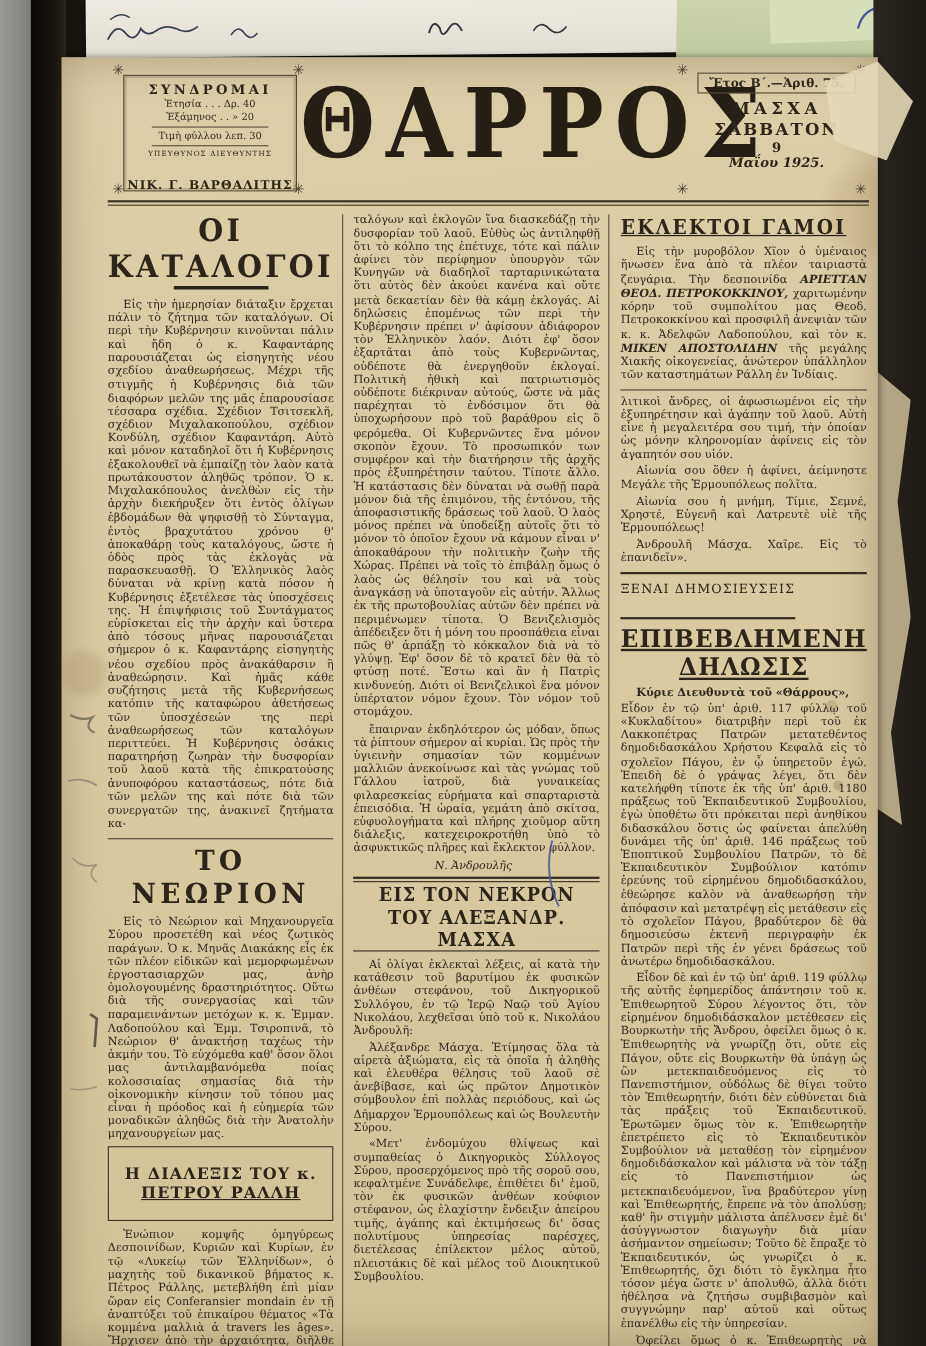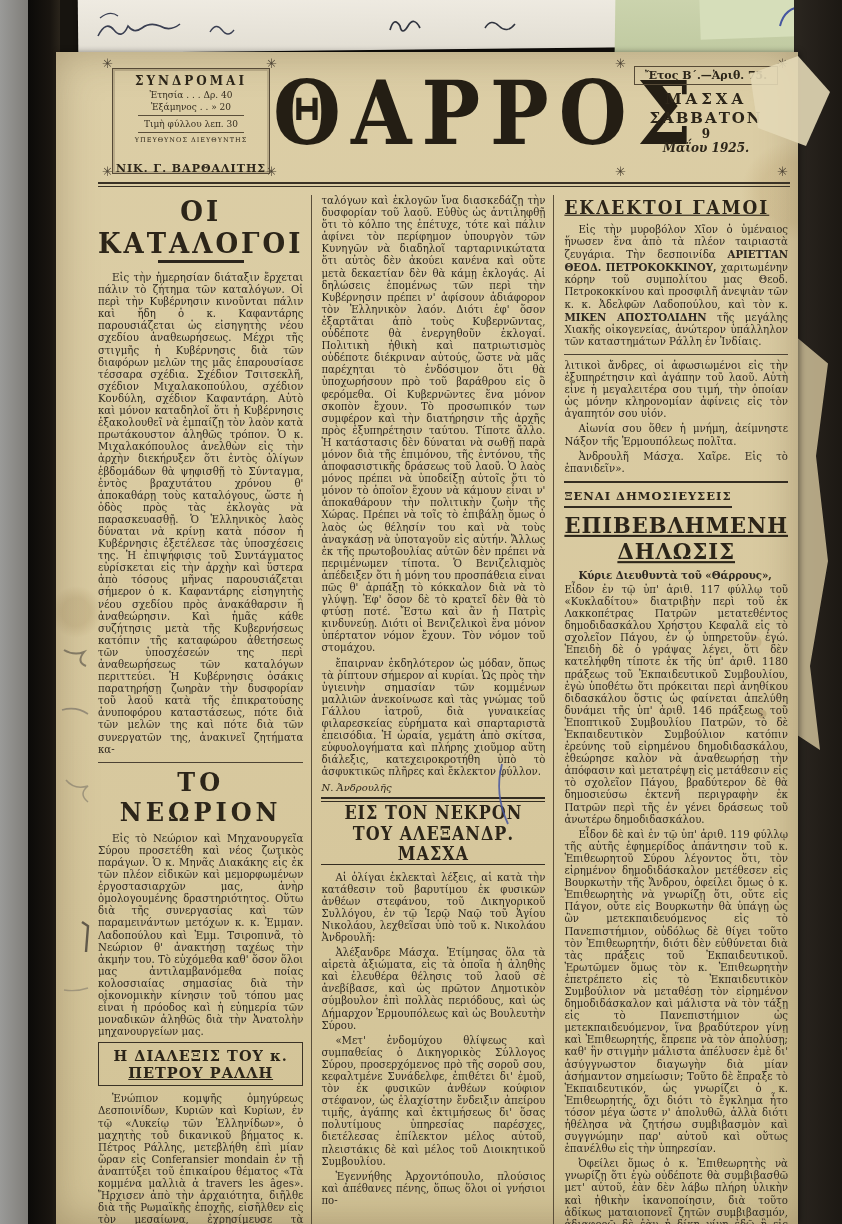--- a/index.html
+++ b/index.html
@@ -72,38 +72,38 @@
   .col p.noindent{text-indent:0;}
 
   .h-big{font-size:26px;font-weight:bold;text-align:center;letter-spacing:3px;
          transform:scaleY(1.08);margin:2px 0 0;}
   .h-underline{width:86px;height:2px;background:#2b251c;border-bottom:1px solid #2b251c;
                margin:3px auto 9px;}
   .divider{border-top:1px solid #4c4234;margin:6px 0 5px;}
   .h-mid{font-size:24px;font-weight:bold;text-align:center;letter-spacing:4px;margin:2px 0 7px;
          transform:scaleY(1.05);}
   .box-head{border:1.5px solid #3a3226;text-align:center;font-weight:bold;font-size:14.5px;
-            letter-spacing:1px;padding:4px 2px;margin:4px 0 7px;}
+            letter-spacing:1px;padding:16px 2px;margin:4px 0 7px;}
   .box-head .u{text-decoration:underline;}
-  .sig-right{text-align:left;font-size:10px;font-style:italic;margin:1px 6px 4px 0;}
+  .sig-right{text-align:center;font-size:10px;font-style:italic;margin:1px 6px 4px 0;}
   .rule-heavy{border-top:2px solid #332c21;border-bottom:1px solid #332c21;height:2px;margin:2px 0 2px;}
   .h-nekron{font-size:16px;font-weight:bold;text-align:center;letter-spacing:1px;
             margin:3px 0 2px;transform:scaleY(1.1);}
   .rule-thin{border-top:1.5px solid #332c21;margin:2px 0 7px;}
 
   .h-gamoi{font-size:17px;font-weight:bold;letter-spacing:2px;text-decoration:underline;
            margin:2px 0 7px;transform:scaleY(1.1);}
   .sec-bar{border-top:2.5px solid #332c21;margin-top:6px;padding-top:2px;}
-  .sec-bar span{display:inline-block;font-size:11.5px;font-weight:bold;letter-spacing:1px;
-                border-bottom:2px solid #332c21;padding-bottom:3px;}
+  .sec-bar span{display:inline-block;font-size:11.5px;font-weight:normal;letter-spacing:1px;
+                border-bottom:2px solid #332c21;padding-bottom:19px;}
   .h-dilosis{font-size:21px;font-weight:bold;text-align:center;letter-spacing:1px;
              margin:5px 0 6px;transform:scaleY(1.05);text-decoration:underline;}
   .salutation{font-weight:bold;font-size:10.5px;margin:0 0 2px;text-indent:10px;}
 
-  b.name{font-weight:bold;}
+  b.name{font-weight:bold;font-style:italic;}
   .mark{position:absolute;pointer-events:none;}
 </style>
 </head>
 <body>
 
 <div class="stage">
 
   <div class="bg-top"></div>
   <div class="paper-strip"></div>
   <div class="paper-green"></div>
@@ -179,31 +179,31 @@
       <div class="col col2">
         <p class="noindent">ταλόγων καὶ ἐκλογῶν ἵνα διασκεδάζῃ τὴν δυσφορίαν τοῦ λαοῦ. Εὐθὺς ὡς ἀντιληφθῇ ὅτι τὸ κόλπο της ἐπέτυχε, τότε καὶ πάλιν ἀφίνει τὸν περίφημον ὑπουργὸν τῶν Κυνηγῶν νὰ διαδηλοῖ ταρταρινικώτατα ὅτι αὐτὸς δὲν ἀκούει κανένα καὶ οὔτε μετὰ δεκαετίαν δὲν θὰ κάμῃ ἐκλογάς. Αἱ δηλώσεις ἑπομένως τῶν περὶ τὴν Κυβέρνησιν πρέπει ν' ἀφίσουν ἀδιάφορον τὸν Ἑλληνικὸν λαόν. Διότι ἐφ' ὅσον ἐξαρτᾶται ἀπὸ τοὺς Κυβερνῶντας, οὐδέποτε θὰ ἐνεργηθοῦν ἐκλογαί. Πολιτικὴ ἠθικὴ καὶ πατριωτισμὸς οὐδέποτε διέκριναν αὐτούς, ὥστε νὰ μᾶς παρέχηται τὸ ἐνδόσιμον ὅτι θὰ ὑποχωρήσουν πρὸ τοῦ βαράθρου εἰς ὃ φερόμεθα. Οἱ Κυβερνῶντες ἕνα μόνον σκοπὸν ἔχουν. Τὸ προσωπικόν των συμφέρον καὶ τὴν διατήρησιν τῆς ἀρχῆς πρὸς ἐξυπηρέτησιν ταύτου. Τίποτε ἄλλο. Ἡ κατάστασις δὲν δύναται νὰ σωθῇ παρὰ μόνον διὰ τῆς ἐπιμόνου, τῆς ἐντόνου, τῆς ἀποφασιστικῆς δράσεως τοῦ λαοῦ. Ὁ λαὸς μόνος πρέπει νὰ ὑποδείξῃ αὐτοῖς ὅτι τὸ μόνον τὸ ὁποῖον ἔχουν νὰ κάμουν εἶναι ν' ἀποκαθάρουν τὴν πολιτικὴν ζωὴν τῆς Χώρας. Πρέπει νὰ τοῖς τὸ ἐπιβάλῃ ὅμως ὁ λαὸς ὡς θέλησίν του καὶ νὰ τοὺς ἀναγκάσῃ νὰ ὑποταγοῦν εἰς αὐτήν. Ἄλλως ἐκ τῆς πρωτοβουλίας αὐτῶν δὲν πρέπει νὰ περιμένωμεν τίποτα. Ὁ Βενιζελισμὸς ἀπέδειξεν ὅτι ἡ μόνη του προσπάθεια εἶναι πῶς θ' ἁρπάξῃ τὸ κόκκαλον διὰ νὰ τὸ γλύψῃ. Ἐφ' ὅσον δὲ τὸ κρατεῖ δὲν θὰ τὸ φτύσῃ ποτέ. Ἔστω καὶ ἂν ἡ Πατρὶς κινδυνεύῃ. Διότι οἱ Βενιζελικοὶ ἕνα μόνον ὑπέρτατον νόμον ἔχουν. Τὸν νόμον τοῦ στομάχου.</p>
         <p>ἔπαιρναν ἐκδηλότερον ὡς μόδαν, ὅπως τὰ ῥίπτουν σήμερον αἱ κυρίαι. Ὡς πρὸς τὴν ὑγιεινὴν σημασίαν τῶν κομμένων μαλλιῶν ἀνεκοίνωσε καὶ τὰς γνώμας τοῦ Γάλλου ἰατροῦ, διὰ γυναικείας φιλαρεσκείας εὑρήματα καὶ σπαρταριστὰ ἐπεισόδια. Ἡ ὡραία, γεμάτη ἀπὸ σκίτσα, εὐφυολογήματα καὶ πλήρης χιοῦμορ αὕτη διάλεξις, κατεχειροκροτήθη ὑπὸ τὸ ἀσφυκτικῶς πλῆρες καὶ ἔκλεκτον φύλλον.</p>
         <div class="sig-right">Ν. Ἀνδρουλῆς</div>
         <div class="rule-heavy"></div>
         <div class="h-nekron">ΕΙΣ ΤΟΝ ΝΕΚΡΟΝ ΤΟΥ ΑΛΕΞΑΝΔΡ. ΜΑΣΧΑ</div>
         <div class="rule-thin"></div>
         <p>Αἱ ὀλίγαι ἐκλεκταὶ λέξεις, αἱ κατὰ τὴν κατάθεσιν τοῦ βαρυτίμου ἐκ φυσικῶν ἀνθέων στεφάνου, τοῦ Δικηγορικοῦ Συλλόγου, ἐν τῷ Ἱερῷ Ναῷ τοῦ Ἁγίου Νικολάου, λεχθεῖσαι ὑπὸ τοῦ κ. Νικολάου Ἀνδρουλῆ:</p>
         <p>Ἀλέξανδρε Μάσχα. Ἐτίμησας ὅλα τὰ αἱρετὰ ἀξιώματα, εἰς τὰ ὁποῖα ἡ ἀληθὴς καὶ ἐλευθέρα θέλησις τοῦ λαοῦ σὲ ἀνεβίβασε, καὶ ὡς πρῶτον Δημοτικὸν σύμβουλον ἐπὶ πολλὰς περιόδους, καὶ ὡς Δήμαρχον Ἑρμουπόλεως καὶ ὡς Βουλευτὴν Σύρου.</p>
         <p>«Μετ' ἐνδομύχου θλίψεως καὶ συμπαθείας ὁ Δικηγορικὸς Σύλλογος Σύρου, προσερχόμενος πρὸ τῆς σοροῦ σου, κεφαλτμένε Συνάδελφε, ἐπιθέτει δι' ἐμοῦ, τὸν ἐκ φυσικῶν ἀνθέων κούφιον στέφανον, ὡς ἐλαχίστην ἔνδειξιν ἀπείρου τιμῆς, ἀγάπης καὶ ἐκτιμήσεως δι' ὅσας πολυτίμους ὑπηρεσίας παρέσχες, διετέλεσας ἐπίλεκτον μέλος αὐτοῦ, πλειστάκις δὲ καὶ μέλος τοῦ Διοικητικοῦ Συμβουλίου.</p>
-        <p>Ἐγεννήθης Ἀρχοντόπουλο, πλούσιος καὶ ἀπέθανες πένης, ὅπως ὅλοι οἱ γνήσιοι πο-</p>
       </div>
 
       <div class="col col3">
         <div class="h-gamoi">ΕΚΛΕΚΤΟΙ ΓΑΜΟΙ</div>
         <p>
           <span>Εἰς τὴν μυροβόλον Χῖον ὁ ὑμέναιος ἥνωσεν ἕνα ἀπὸ τὰ πλέον ταιριαστὰ ζευγάρια. Τὴν δεσποινίδα </span><b class="name">ΑΡΙΕΤΤΑΝ ΘΕΟΔ. ΠΕΤΡΟΚΟΚΚΙΝΟΥ,</b><span> χαριτωμένην κόρην τοῦ συμπολίτου μας Θεοδ. Πετροκοκκίνου καὶ προσφιλῆ ἀνεψιὰν τῶν κ. κ. Ἀδελφῶν Λαδοπούλου, καὶ τὸν κ. </span><b class="name">ΜΙΚΕΝ ΑΠΟΣΤΟΛΙΔΗΝ</b><span> τῆς μεγάλης Χιακῆς οἰκογενείας, ἀνώτερον ὑπάλληλον τῶν καταστημάτων Ράλλη ἐν Ἰνδίαις.</span>
         </p>
         <div class="divider"></div>
         <p class="noindent">λιτικοὶ ἄνδρες, οἱ ἀφωσιωμένοι εἰς τὴν ἐξυπηρέτησιν καὶ ἀγάπην τοῦ λαοῦ. Αὐτὴ εἶνε ἡ μεγαλειτέρα σου τιμή, τὴν ὁποίαν ὡς μόνην κληρονομίαν ἀφίνεις εἰς τὸν ἀγαπητόν σου υἱόν.</p>
-        <p>Αἰωνία σου ὅθεν ἡ μνήμη, ἀείμνηστε Νάξον τῆς Ἑρμουπόλεως πολῖτα.</p>
+        <p>Αἰωνία σου ὅθεν ἡ ἀφίνει, ἀείμνηστε Μεγάλε τῆς Ἑρμουπόλεως πολῖτα.</p>
+        <p>Αἰωνία σου ἡ μνήμη, Τίμιε, Σεμνέ, Χρηστέ, Εὐγενῆ καὶ Λατρευτὲ υἱὲ τῆς Ἑρμουπόλεως!</p>
         <p>Ἀνδρουλῆ Μάσχα. Χαῖρε. Εἰς τὸ ἐπανιδεῖν».</p>
         <div class="sec-bar">
           <span>ΞΕΝΑΙ ΔΗΜΟΣΙΕΥΣΕΙΣ</span>
         </div>
         <div class="h-dilosis">ΕΠΙΒΕΒΛΗΜΕΝΗ ΔΗΛΩΣΙΣ</div>
         <p class="salutation">Κύριε Διευθυντὰ τοῦ «Θάρρους»,</p>
         <p class="noindent">Εἶδον ἐν τῷ ὑπ' ἀριθ. 117 φύλλῳ τοῦ «Κυκλαδίτου» διατριβὴν περὶ τοῦ ἐκ Λακκοπέτρας Πατρῶν μετατεθέντος δημοδιδασκάλου Χρήστου Κεφαλᾶ εἰς τὸ σχολεῖον Πάγου, ἐν ᾧ ὑπηρετοῦν ἐγώ. Ἐπειδὴ δὲ ὁ γράψας λέγει, ὅτι δὲν κατελήφθη τίποτε ἐκ τῆς ὑπ' ἀριθ. 1180 πράξεως τοῦ Ἐκπαιδευτικοῦ Συμβουλίου, ἐγὼ ὑποθέτω ὅτι πρόκειται περὶ ἀνηθίκου διδασκάλου ὅστις ὡς φαίνεται ἀπελύθη δυνάμει τῆς ὑπ' ἀριθ. 146 πράξεως τοῦ Ἐποπτικοῦ Συμβουλίου Πατρῶν, τὸ δὲ Ἐκπαιδευτικὸν Συμβούλιον κατόπιν ἐρεύνης τοῦ εἰρημένου δημοδιδασκάλου, ἐθεώρησε καλὸν νὰ ἀναθεωρήσῃ τὴν ἀπόφασιν καὶ μετατρέψῃ εἰς μετάθεσιν εἰς τὸ σχολεῖον Πάγου, βραδύτερον δὲ θὰ δημοσιεύσω ἐκτενῆ περιγραφὴν ἐκ Πατρῶν περὶ τῆς ἐν γένει δράσεως τοῦ ἀνωτέρω δημοδιδασκάλου.</p>
         <p>Εἶδον δὲ καὶ ἐν τῷ ὑπ' ἀριθ. 119 φύλλῳ τῆς αὐτῆς ἐφημερίδος ἀπάντησιν τοῦ κ. Ἐπιθεωρητοῦ Σύρου λέγοντος ὅτι, τὸν εἰρημένον δημοδιδάσκαλον μετέθεσεν εἰς Βουρκωτὴν τῆς Ἄνδρου, ὀφείλει ὅμως ὁ κ. Ἐπιθεωρητὴς νὰ γνωρίζῃ ὅτι, οὔτε εἰς Πάγον, οὔτε εἰς Βουρκωτὴν θὰ ὑπάγῃ ὡς ὢν μετεκπαιδευόμενος εἰς τὸ Πανεπιστήμιον, οὐδόλως δὲ θίγει τοῦτο τὸν Ἐπιθεωρητήν, διότι δὲν εὐθύνεται διὰ τὰς πράξεις τοῦ Ἐκπαιδευτικοῦ. Ἐρωτῶμεν ὅμως τὸν κ. Ἐπιθεωρητὴν ἐπετρέπετο εἰς τὸ Ἐκπαιδευτικὸν Συμβούλιον νὰ μεταθέσῃ τὸν εἰρημένον δημοδιδάσκαλον καὶ μάλιστα νὰ τὸν τάξῃ εἰς τὸ Πανεπιστήμιον ὡς μετεκπαιδευόμενον, ἵνα βραδύτερον γίνῃ καὶ Ἐπιθεωρητής, ἔπρεπε νὰ τὸν ἀπολύσῃ; καθ' ἣν στιγμὴν μάλιστα ἀπέλυσεν ἐμὲ δι' ἀσύγγνωστον διαγωγὴν διὰ μίαν ἀσήμαντον σημείωσιν; Τοῦτο δὲ ἔπραξε τὸ Ἐκπαιδευτικόν, ὡς γνωρίζει ὁ κ. Ἐπιθεωρητής, ὄχι διότι τὸ ἔγκλημα ἦτο τόσον μέγα ὥστε ν' ἀπολυθῶ, ἀλλὰ διότι ἠθέλησα νὰ ζητήσω συμβιβασμὸν καὶ συγγνώμην παρ' αὐτοῦ καὶ οὕτως ἐπανέλθω εἰς τὴν ὑπηρεσίαν.</p>
         <p>Ὀφείλει ὅμως ὁ κ. Ἐπιθεωρητὴς νὰ γνωρίζῃ ὅτι ἐγὼ οὐδέποτε θὰ συμβιβασθῶ μετ' αὐτοῦ, ἐὰν δὲν λάβω πλήρη ὑλικὴν καὶ ἠθικὴν ἱκανοποίησιν, διὰ τοῦτο ἀδίκως ματαιοπονεῖ ζητῶν συμβιβασμόν, ἀδιαφορῶ δὲ ἐὰν ἡ δίκη γίνῃ ἐδῶ ἢ εἰς Νάξον, ὡς ἐπίσης ἀδιαφορῶ ἂν ἐπανέλθω εἰς τὴν ὑπηρεσίαν ἢ ὄχι.</p>
 

